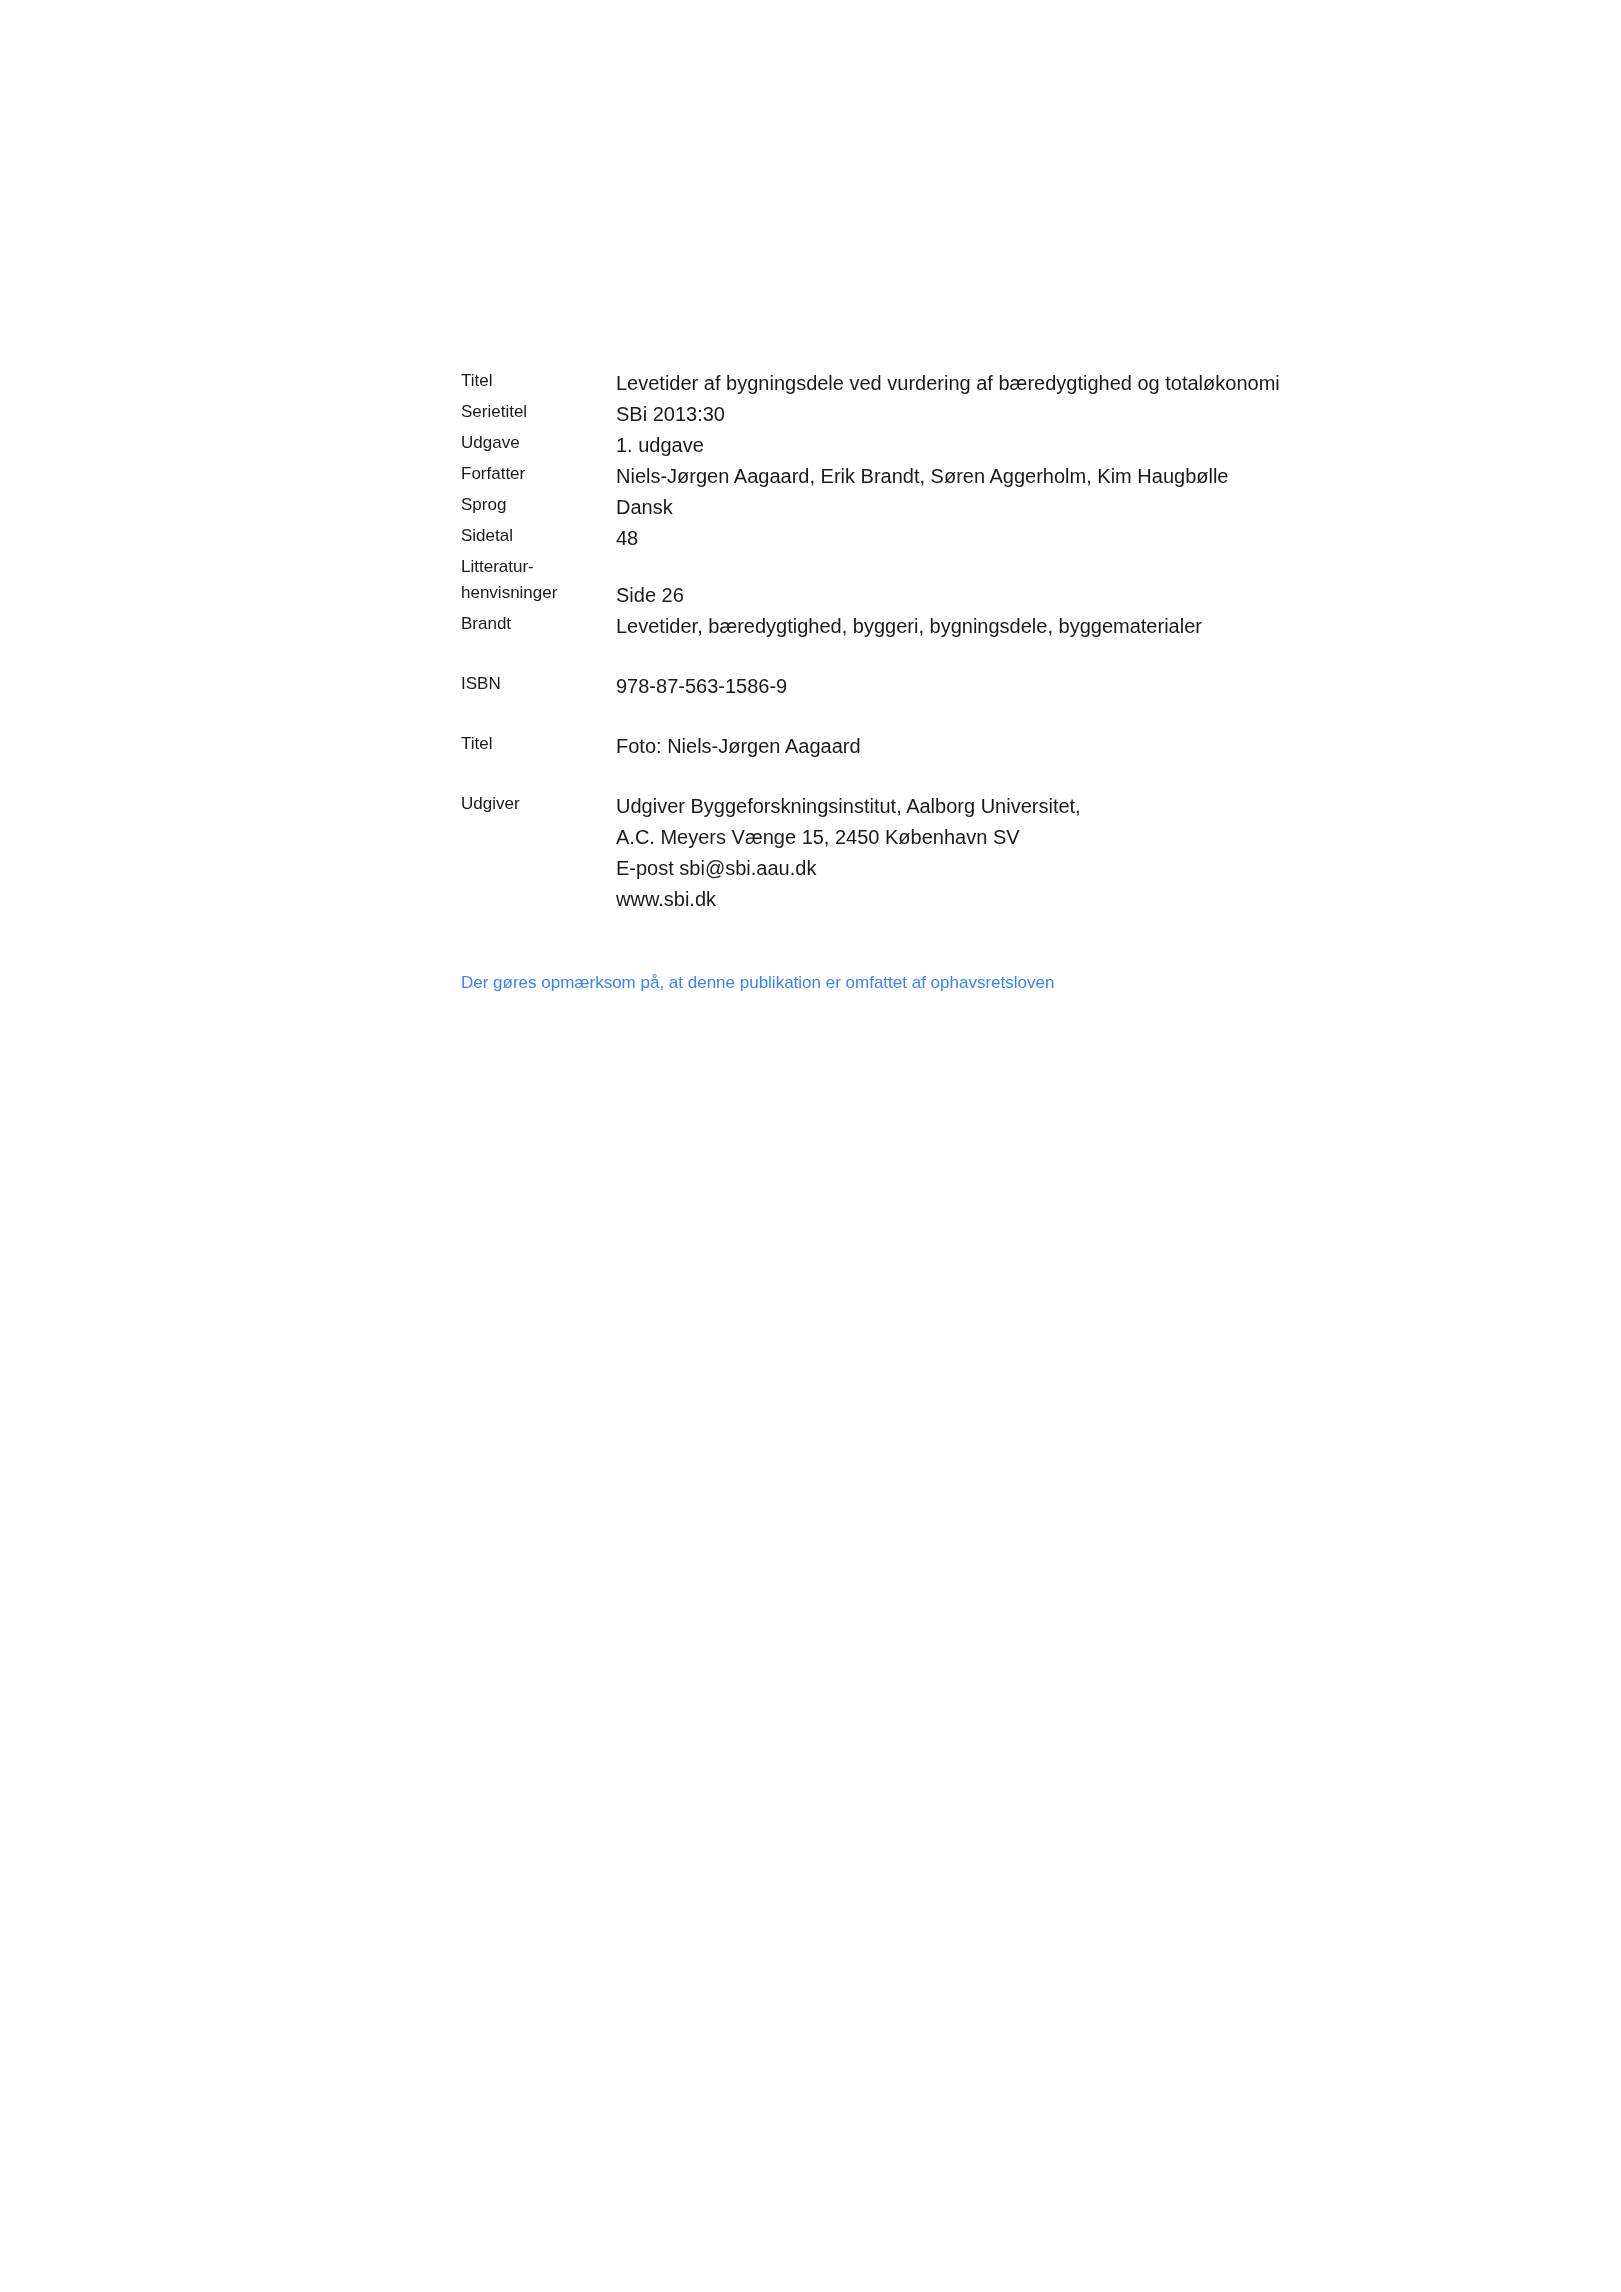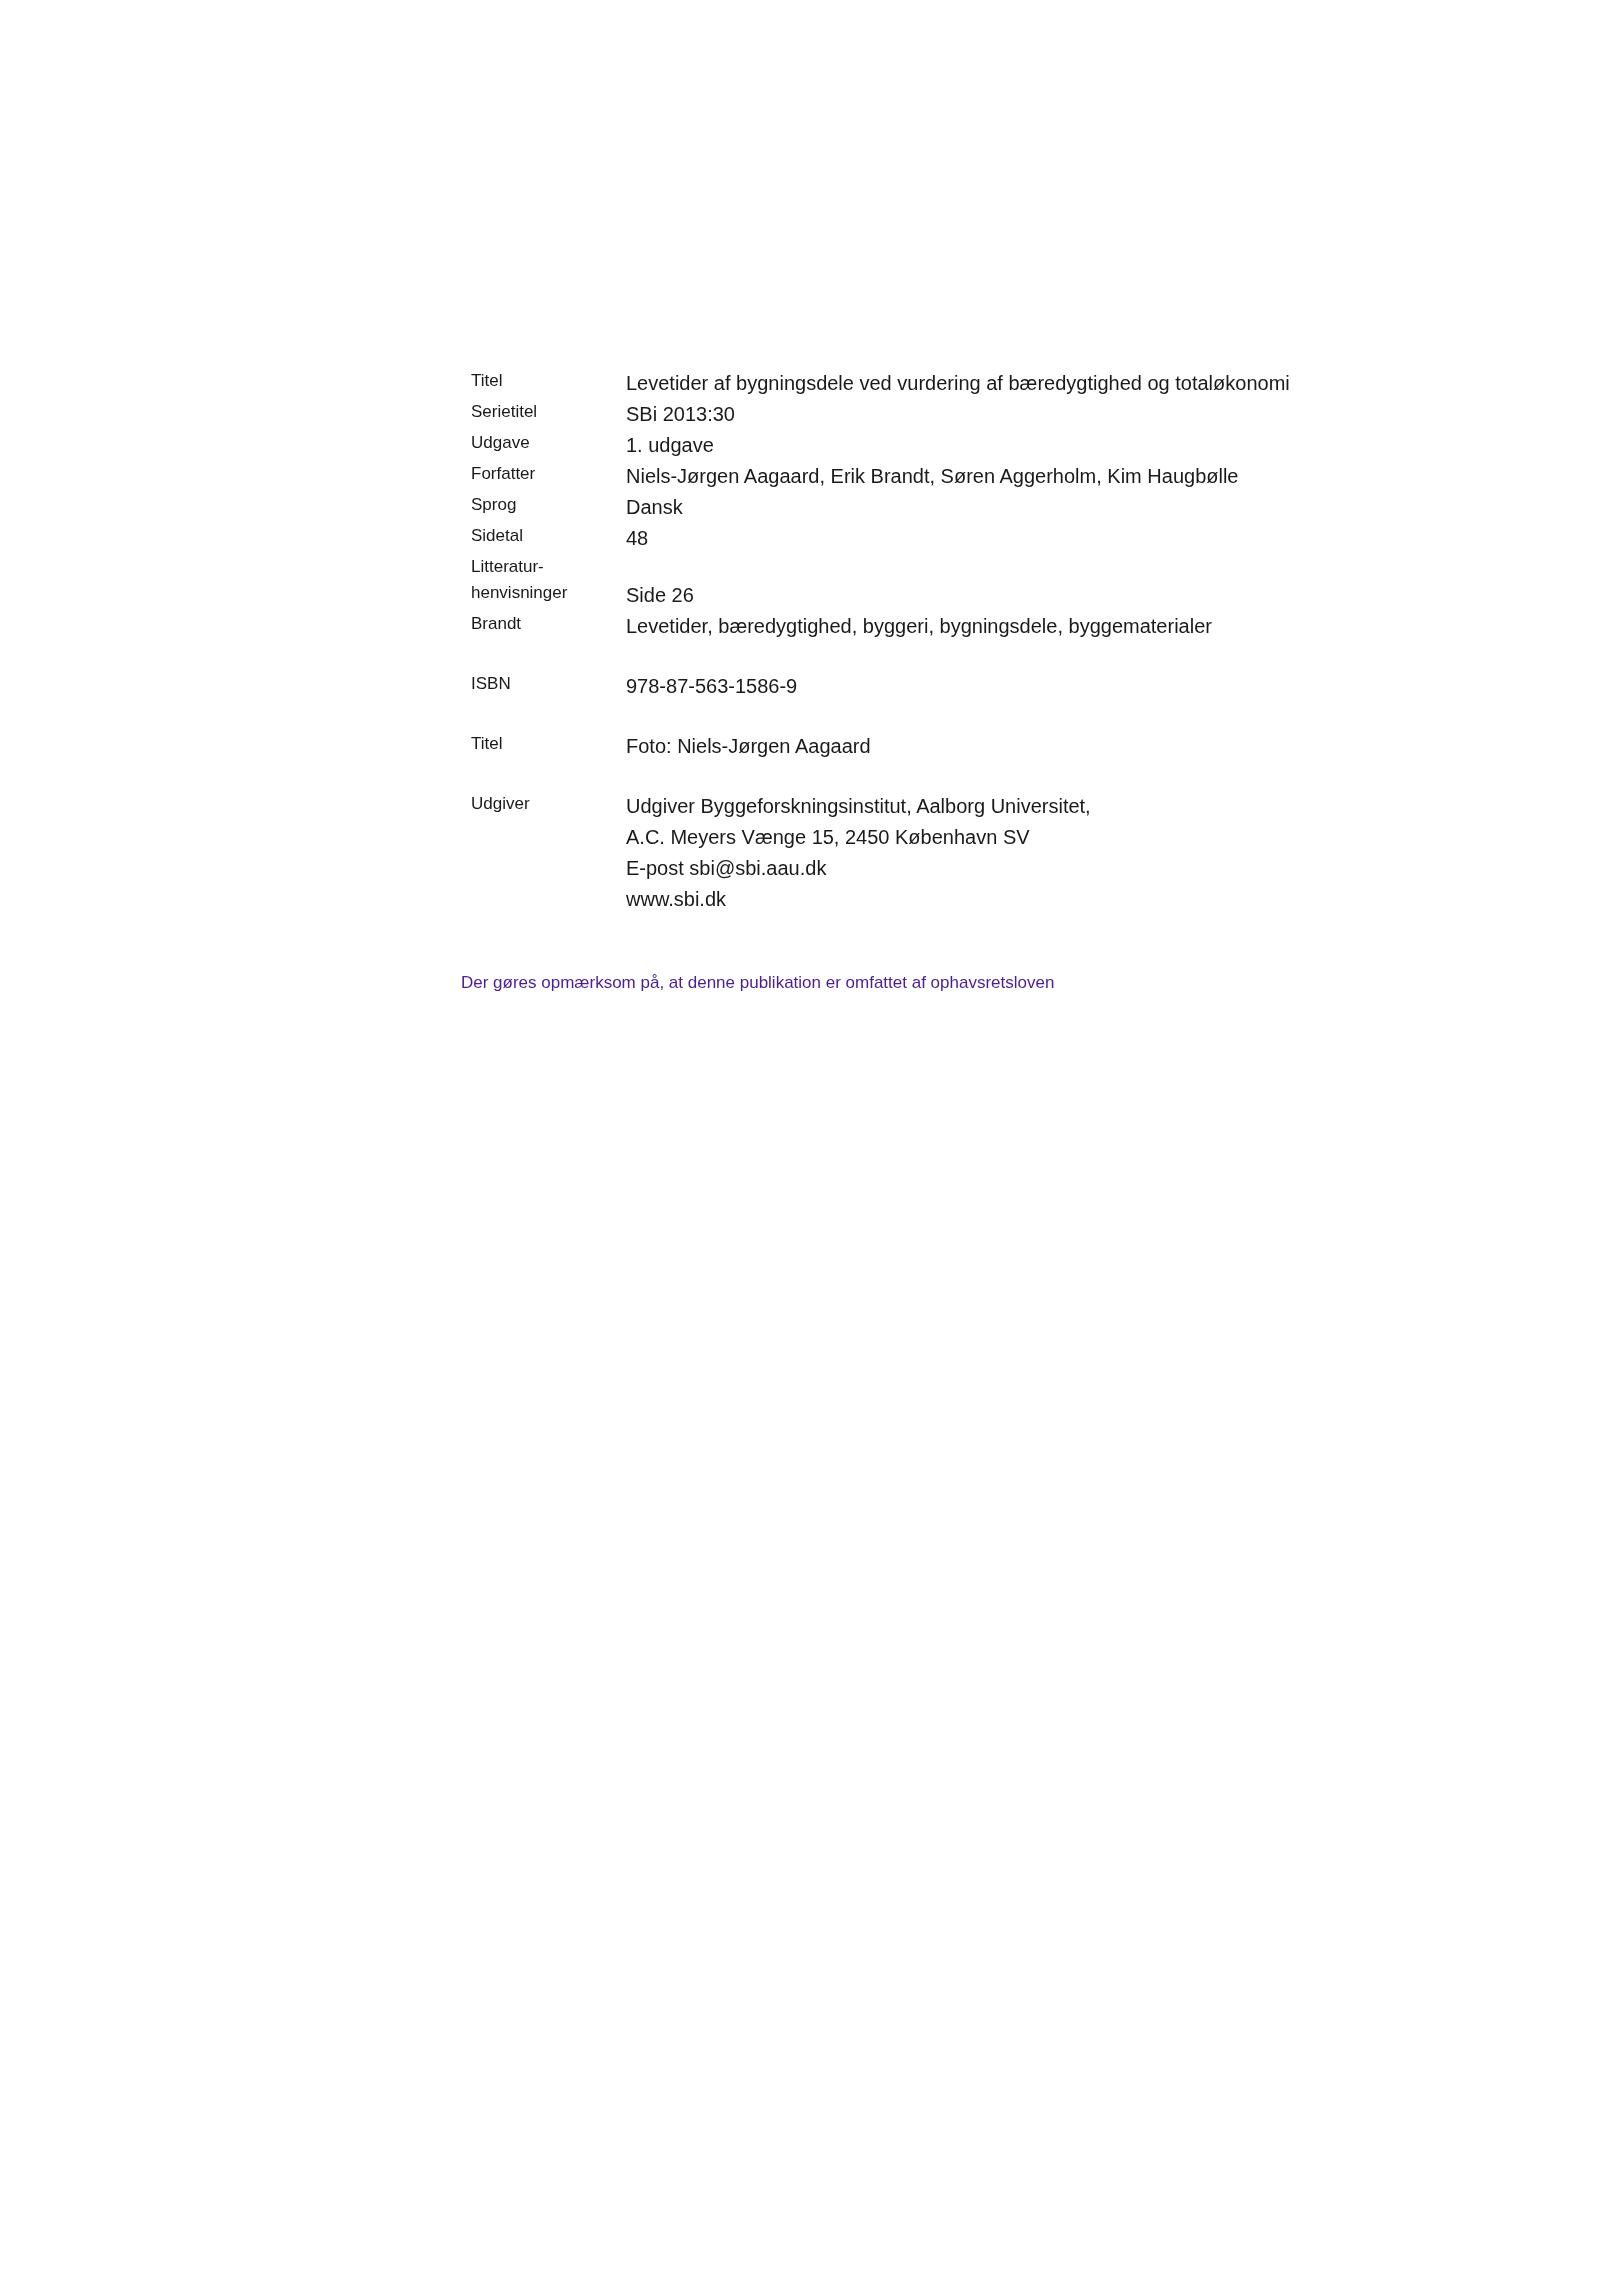--- a/index.html
+++ b/index.html
@@ -33,35 +33,34 @@
     display: flex;
     align-items: flex-start;
     line-height: 1.55;
   }
   .label {
     width: 155px;
     flex: 0 0 155px;
     font-size: 17px;
     color: #1a1a1a;
     white-space: pre;
-    margin-left: 10px;
   }
   .value {
     font-size: 20px;
     color: #1a1a1a;
     white-space: pre;
   }
   .gap-md { height: 29px; }
   .note {
     position: absolute;
     left: 461px;
     top: 970px;
     width: 931px;
     font-size: 17px;
-    color: #4c1d95;
+    color: #3b82f6;
     line-height: 1.55;
   }
   .stack .value {
     display: block;
   }
 </style>
 </head>
 <body>
 
 <div class="page">

